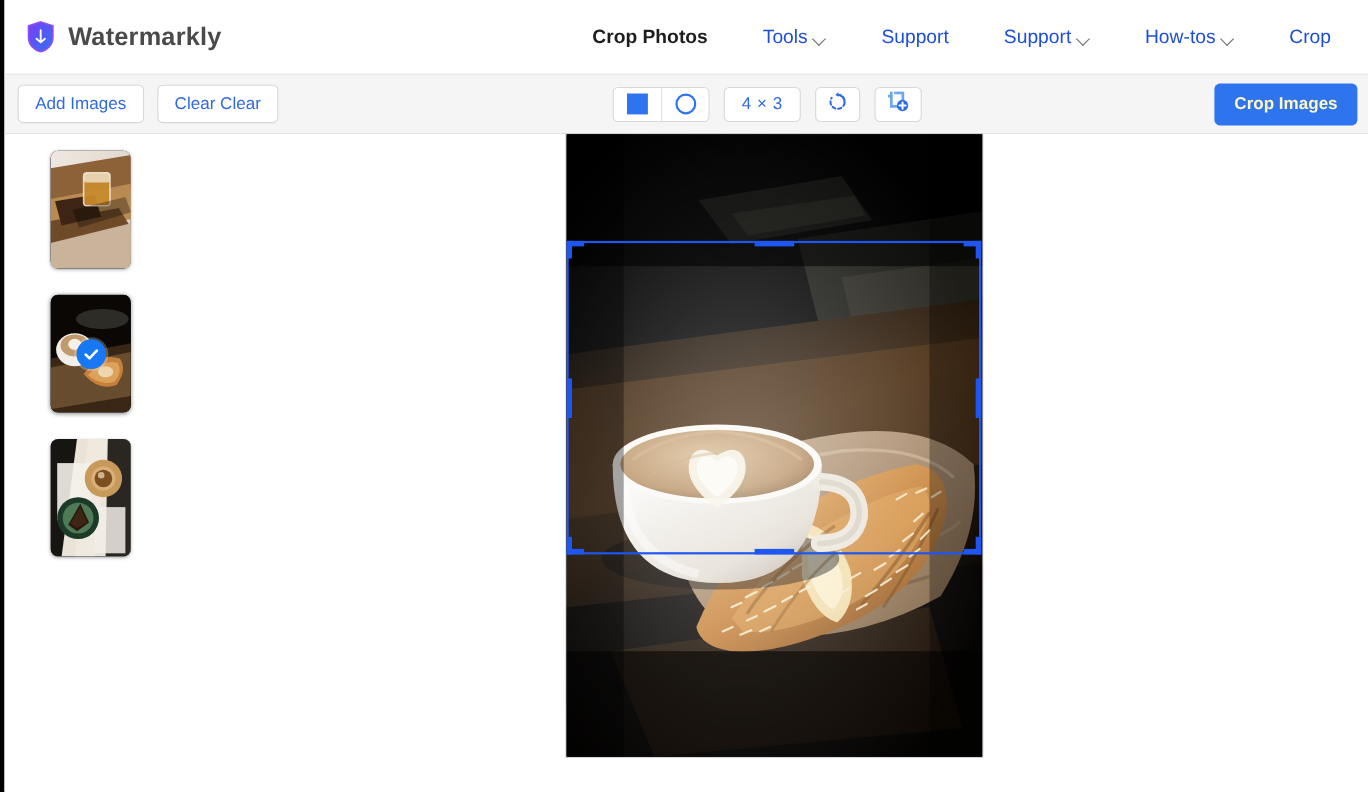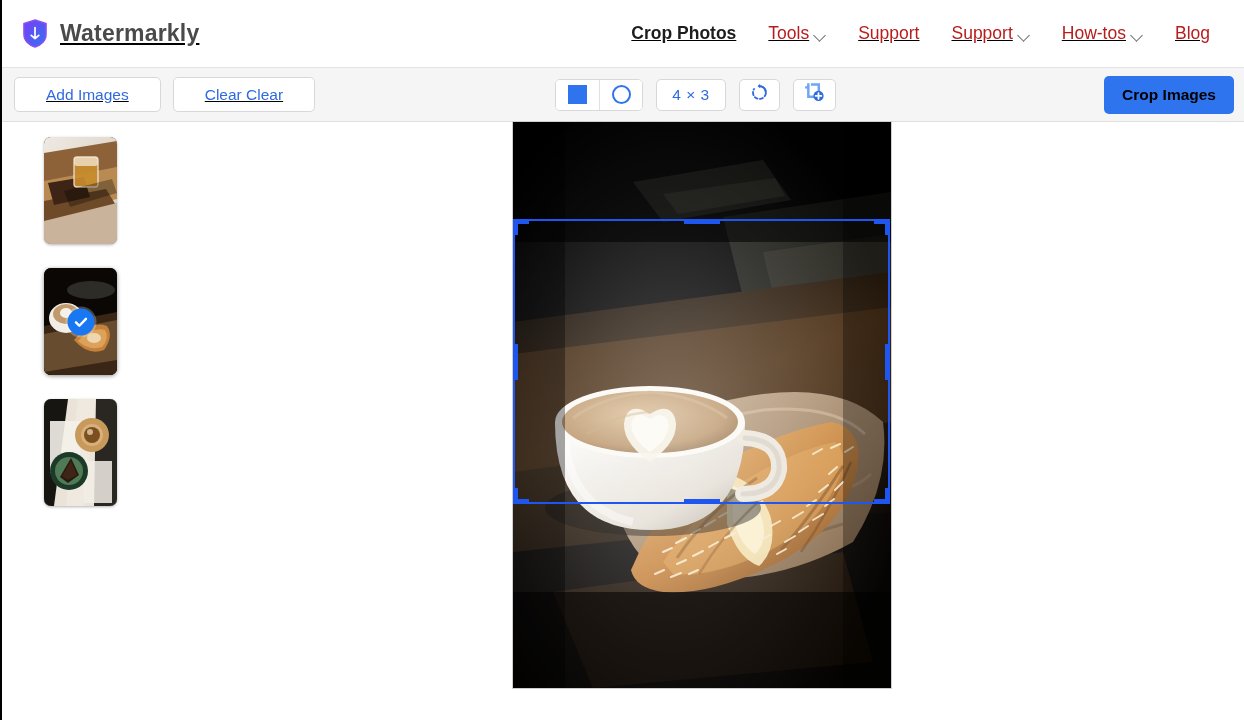--- a/index.html
+++ b/index.html
@@ -9,23 +9,22 @@
     overflow: hidden;
     background: #ffffff;
     font-family: "Liberation Sans", sans-serif;
   }
 
   
   #page {
     position: relative;
     width: 1244px; height: 720px;
     background: #ffffff;
-    border-left: 2px solid #000000;
+    border-left: 4px solid #000000;
     overflow: hidden;
-    text-decoration: underline;
   }
 
   
   #header {
     position: relative;
     height: 68px;
     display: flex;
     align-items: center;
     border-bottom: 1px solid #e3e3e3;
     background: #ffffff;
@@ -41,29 +40,29 @@
     font-size: 23px;
     color: #4a4a4a;
     font-weight: 600;
     letter-spacing: .2px;
   }
   #mainnav {
     margin-left: auto;
     margin-right: 18px;
     display: flex;
     align-items: center;
-    gap: 0px;
+    gap: 18px;
   }
   .nav-item {
     display: flex;
     align-items: center;
     gap: 6px;
     padding: 6px 16px;
     font-size: 17.5px;
-    color: #b91c1c;
+    color: #1d4ed8;
     cursor: pointer;
     white-space: nowrap;
   }
   .nav-item.active { color: #1d1d1d; font-weight: 700; }
   .nav-item .chev {
     display: inline-block;
     width: 11px; height: 7px;
     position: relative;
     top: 1px;
   }
@@ -90,21 +89,21 @@
     display: flex;
     gap: 12px;
     margin-left: 12px;
   }
   .tb-btn {
     background: #ffffff;
     border: 1px solid #d8d8d8;
     border-radius: 5px;
     color: #2f6ae0;
     font-size: 15.5px;
-    padding: 8px 31px;
+    padding: 8px 15px;
     cursor: pointer;
     font-family: "Liberation Sans", sans-serif;
     line-height: 1.1;
   }
   #toolbar-center {
     position: absolute;
     left: 553px;
     display: flex;
     align-items: center;
     gap: 13px;
@@ -151,21 +150,21 @@
   #ratio-btn {
     color: #2f6ae0;
     font-size: 15.5px;
     min-width: 70px;
     letter-spacing: .5px;
   }
   #crop-images-btn {
     position: absolute;
     right: 10px;
     background: #2f74ef;
-    color: #000000;
+    color: #fef9c3;
     border: none;
     border-radius: 5px;
     font-size: 15.5px;
     font-weight: 600;
     padding: 10px 18px;
     cursor: pointer;
     font-family: "Liberation Sans", sans-serif;
   }
 
   
@@ -290,21 +289,21 @@
       </div>
       <div class="nav-item">
         <span>Support</span>
         <span class="chev"></span>
       </div>
       <div class="nav-item">
         <span>How-tos</span>
         <span class="chev"></span>
       </div>
       <div class="nav-item">
-        <span>Blog</span>
+        <span>Crop</span>
       </div>
     </nav>
   </div>
 
   <div id="toolbar">
 
     <div id="toolbar-left">
       <button class="tb-btn">Add Images</button>
       <button class="tb-btn">Clear Clear</button>
     </div>

